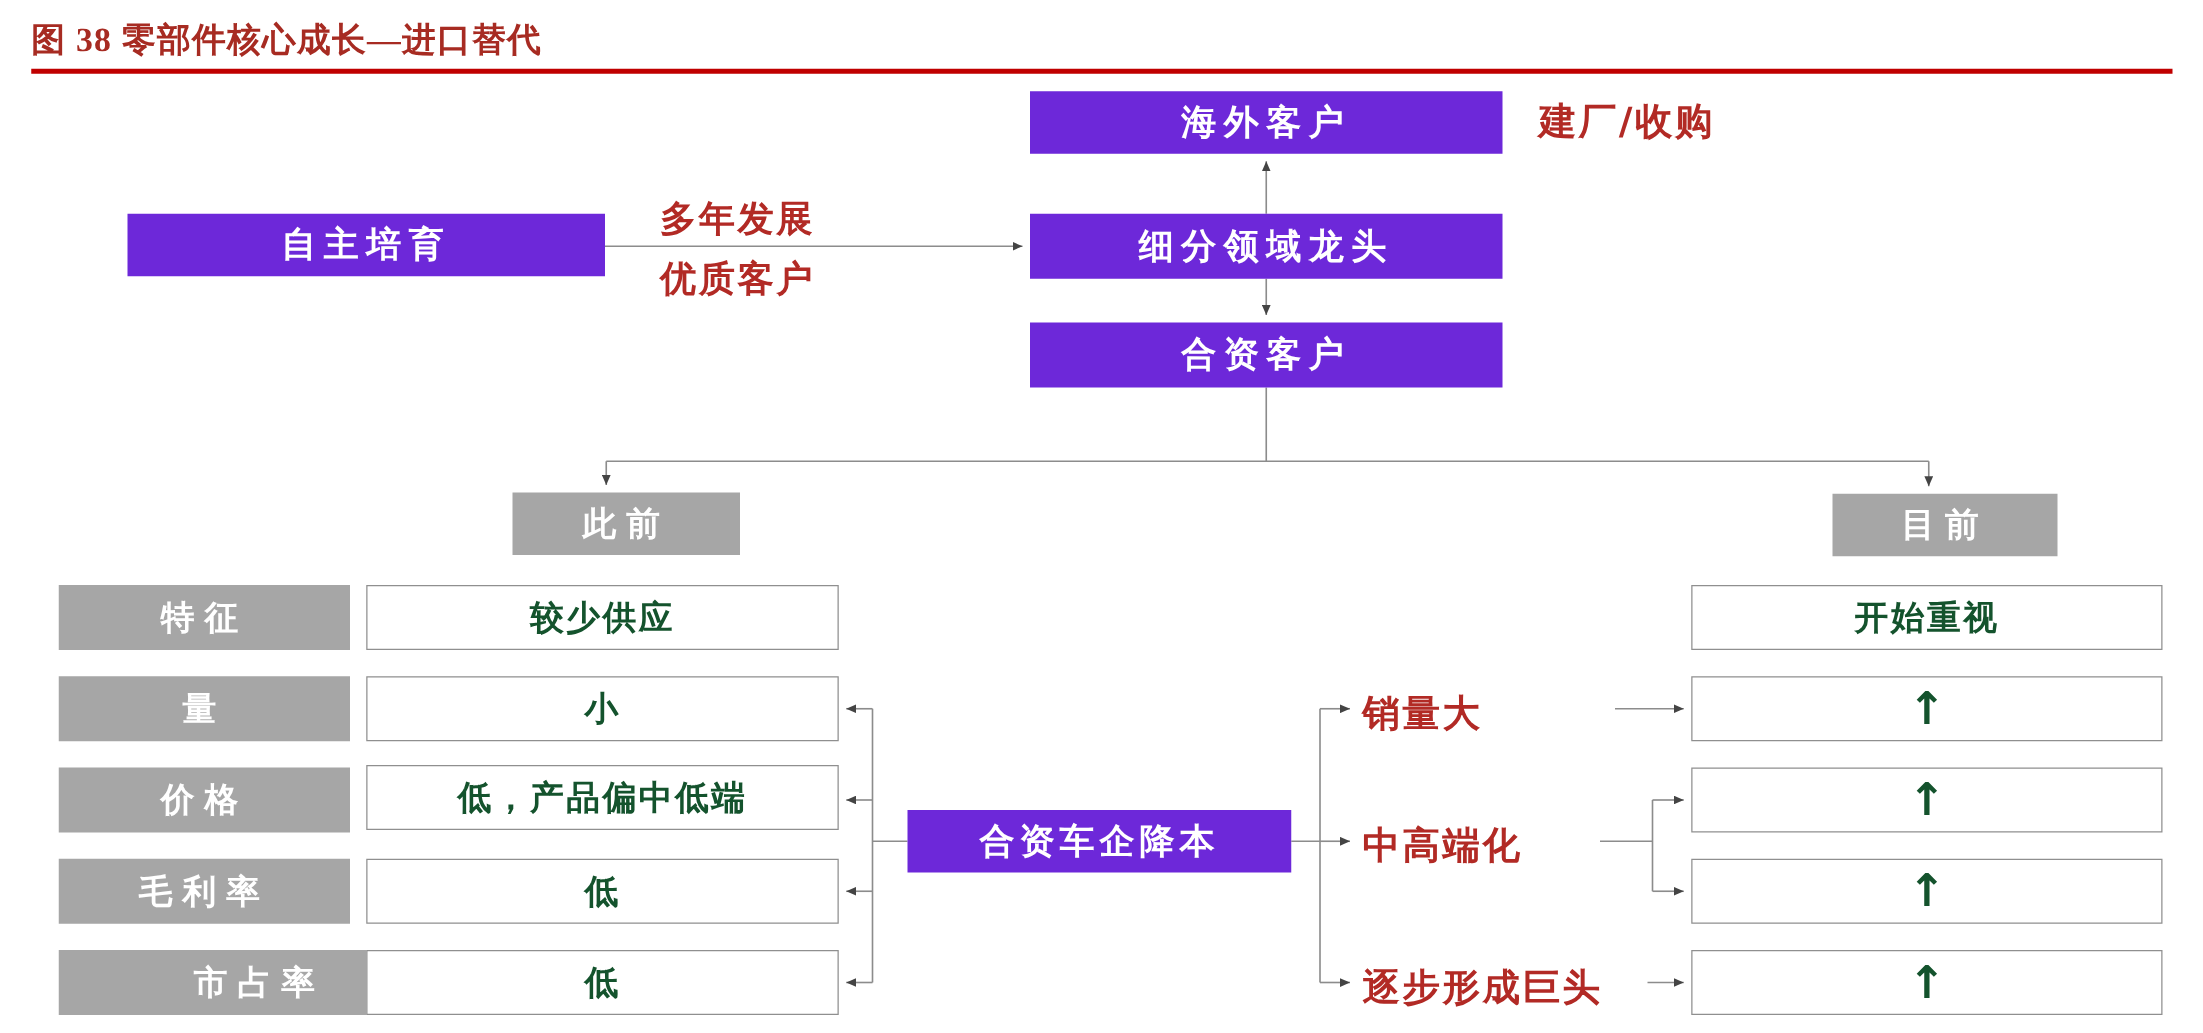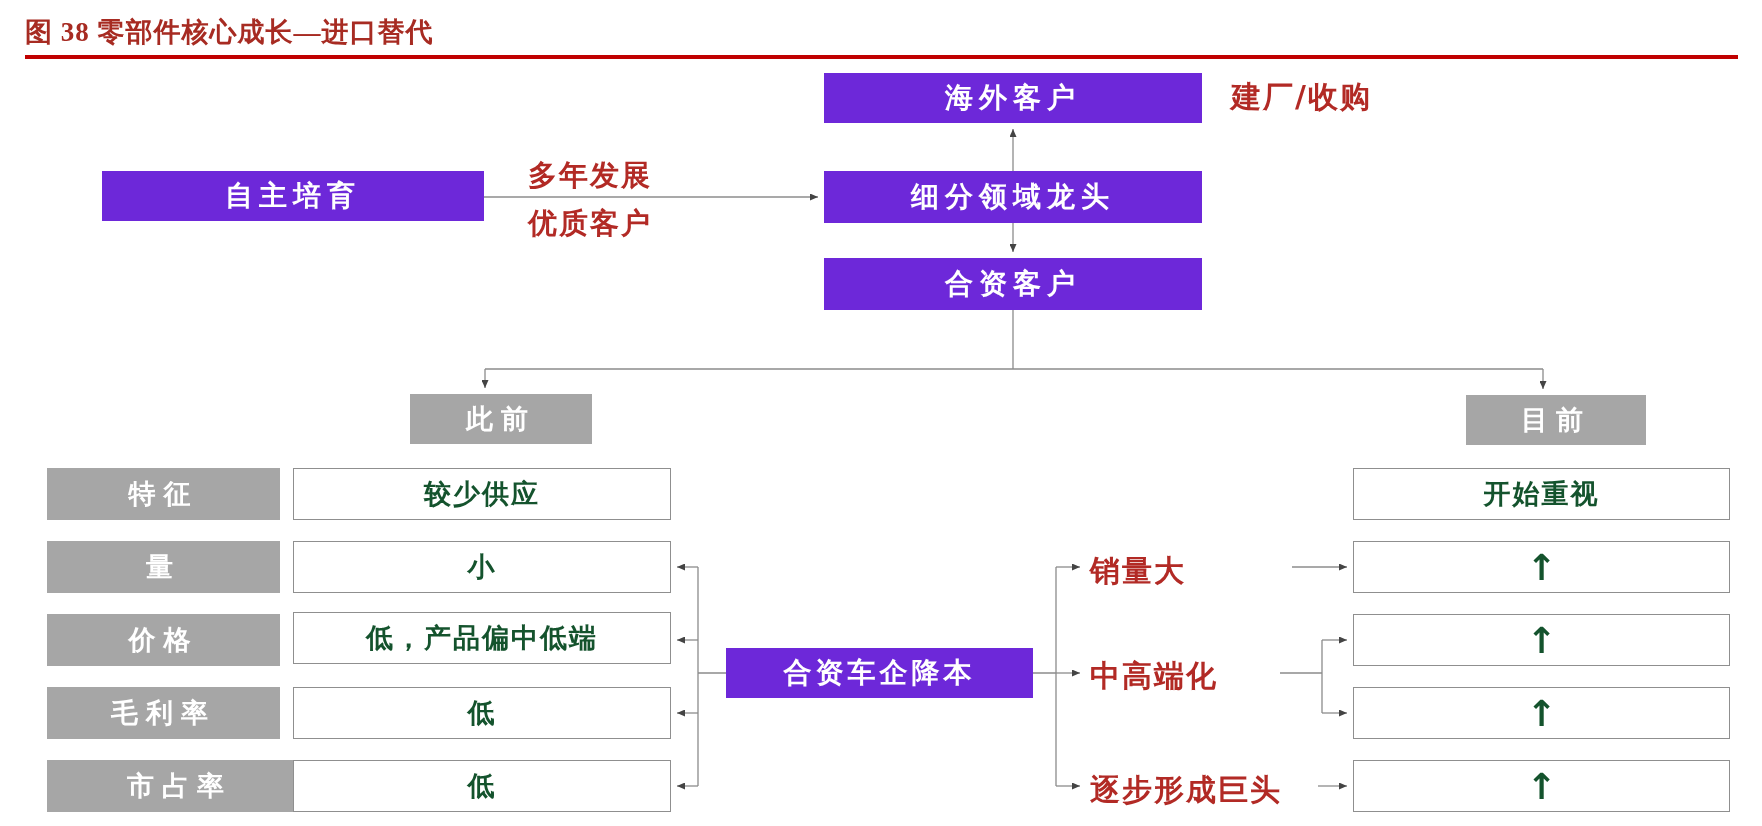--- a/index.html
+++ b/index.html
@@ -95,21 +95,21 @@
 
   <div class="abs rbox" style="left:824px;top:258px;width:378px;height:52px;">合资客户</div>
 
   <div class="abs gbox" style="left:394px;top:394px;width:182px;height:50px;">此前</div>
   <div class="abs gbox" style="left:1450px;top:395px;width:180px;height:50px;">目前</div>
 
   <div class="abs gbox" style="left:31px;top:468px;width:233px;height:52px;">特征</div>
   <div class="abs gbox" style="left:31px;top:541px;width:233px;height:52px;">量</div>
   <div class="abs gbox" style="left:31px;top:614px;width:233px;height:52px;">价格</div>
   <div class="abs gbox" style="left:31px;top:687px;width:233px;height:52px;">毛利率</div>
-  <div class="abs gbox" style="left:31px;top:760px;width:265px;height:52px;">市占率</div>
+  <div class="abs gbox" style="left:31px;top:760px;width:265px;height:52px;padding-left:28px;">市占率</div>
 
   <div class="abs wbox" style="left:293px;top:468px;width:378px;height:52px;">较少供应</div>
   <div class="abs wbox" style="left:293px;top:541px;width:378px;height:52px;">小</div>
   <div class="abs wbox" style="left:293px;top:584px;width:378px;height:52px;margin-top:28px;">低，产品偏中低端</div>
   <div class="abs wbox" style="left:293px;top:687px;width:378px;height:52px;">低</div>
   <div class="abs wbox" style="left:293px;top:760px;width:378px;height:52px;">低</div>
 
   <div class="abs wbox" style="left:1353px;top:468px;width:377px;height:52px;">开始重视</div>
   <div class="abs wbox uparrow" style="left:1353px;top:541px;width:377px;height:52px;">↑</div>
   <div class="abs wbox uparrow" style="left:1353px;top:614px;width:377px;height:52px;">↑</div>

